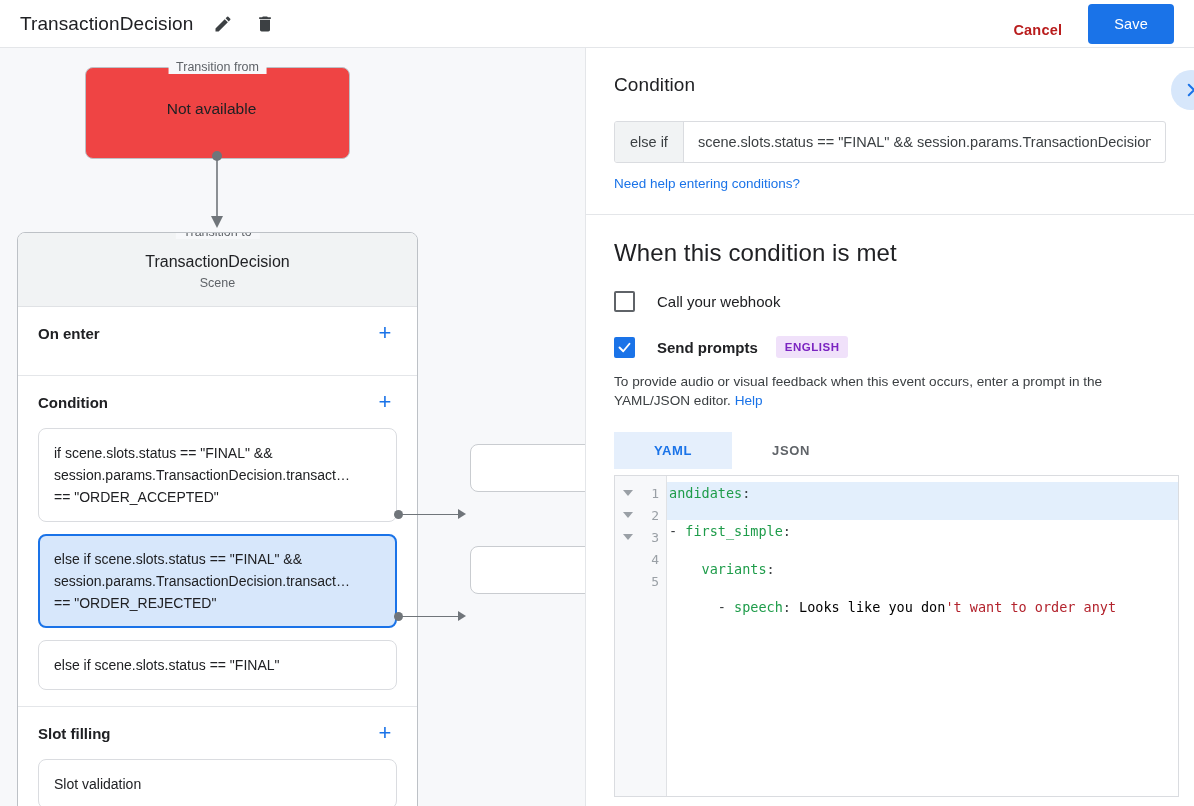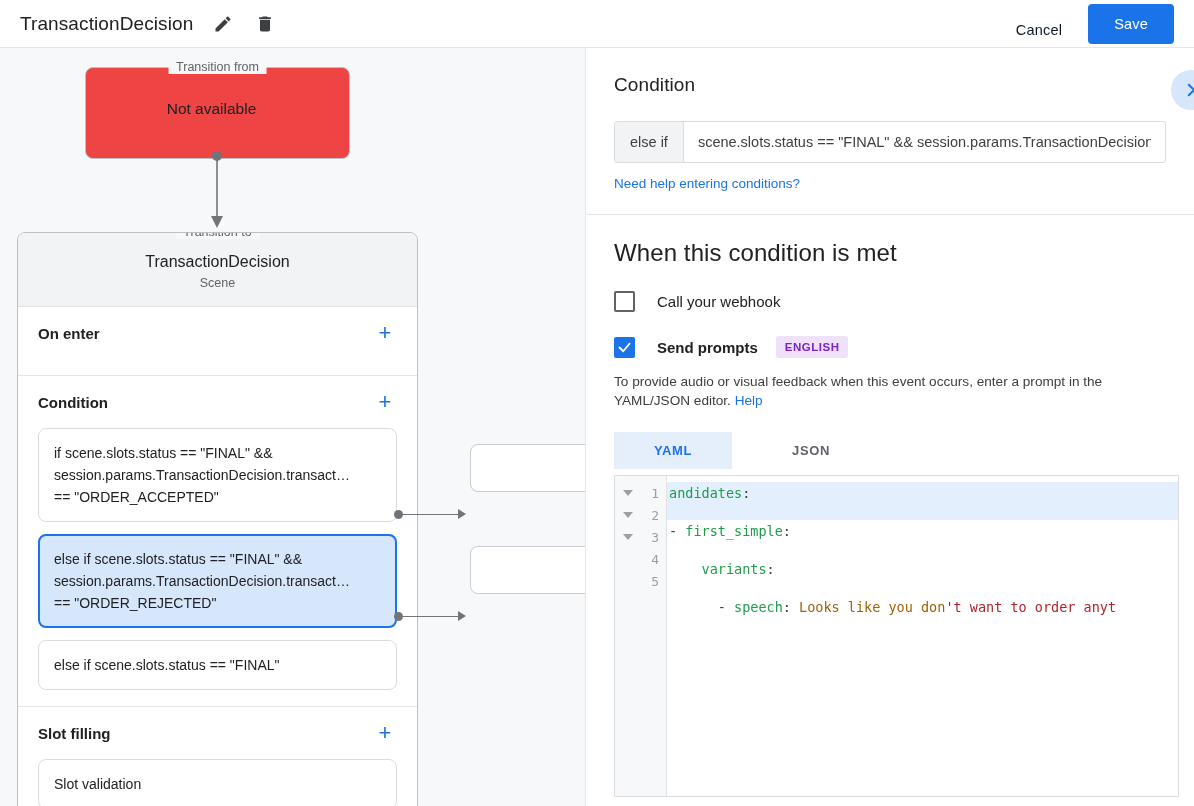--- a/index.html
+++ b/index.html
@@ -29,21 +29,21 @@
     margin-left: 18px;
     width: 24px; height: 24px;
     display: flex; align-items: center; justify-content: center;
     cursor: pointer;
   }
   .hdr-icon svg { display: block; }
   #topbar-right {
     margin-left: auto; display: flex; align-items: center; padding-right: 20px;
   }
   #cancel-button {
-    color: #0f172a; font-size: 14.5px; font-weight: 400;
+    color: #b91c1c; font-size: 14.5px; font-weight: 700;
     background: none; border: none; cursor: pointer;
     padding: 8px 14px; border-radius: 4px; letter-spacing: .2px; margin-top: 12px;
   }
   #save-button {
     margin-left: 12px;
     background: #1a73e8; color: #fff;
     border: none; border-radius: 4px;
     font-size: 14.5px; font-weight: 500; letter-spacing: .2px;
     padding: 0 26px; height: 40px; cursor: pointer;
     font-family: "Liberation Sans", sans-serif;
@@ -240,21 +240,21 @@
     border-radius: 3px;
   }
   #prompt-hint {
     margin-top: 14px;
     font-size: 13.6px; line-height: 19px; color: #3c4043;
     max-width: 560px;
   }
   #prompt-hint-link { color: #1a73e8; cursor: pointer; text-decoration: none; }
 
   
-  #editor-tabs { display: flex; margin-top: 22px; gap: 20px; }
+  #editor-tabs { display: flex; margin-top: 22px; }
   .editor-tab {
     font-size: 13px; font-weight: bold; letter-spacing: .6px;
     padding: 11px 0; width: 118px; text-align: center;
     cursor: pointer; color: #5f6368;
     font-family: "Liberation Sans", sans-serif;
     background: none; border: none;
   }
   .editor-tab.active { color: #1a73e8; background: #e5effc; }
 
   
@@ -293,21 +293,21 @@
     font-family: "DejaVu Sans Mono", monospace;
     font-size: 13.5px;
     line-height: 22px;
     white-space: pre;
     overflow: hidden;
     position: relative;
   }
   .code-row { height: 38px; padding-left: 2px; }
   .code-row.active { background: #e3effc; }
   .tok-key { color: #1e9c4a; }
-  .tok-plain { color: #a16207; text-align: right; }
+  .tok-plain { color: #000000; text-align: right; }
   .tok-punct { color: #3c4043; }
   .tok-str { color: #b3232d; }
 </style>
 </head>
 <body>
 
 <div id="topbar">
   <div id="page-title">TransactionDecision</div>
 
   <div class="hdr-icon">

